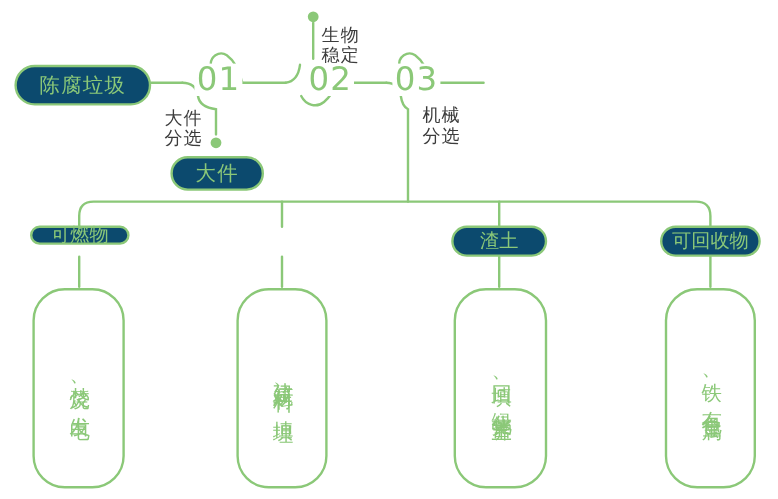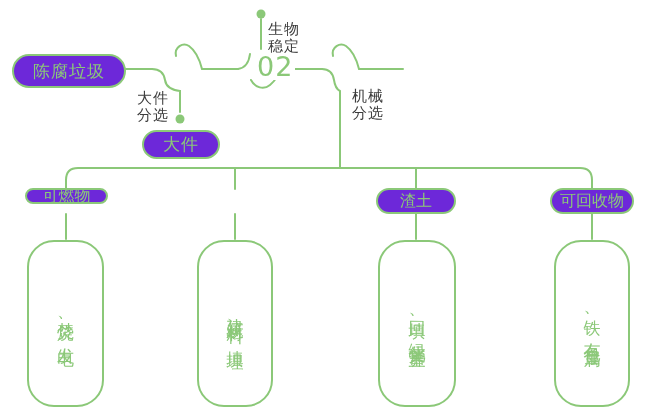--- a/index.html
+++ b/index.html
@@ -10,21 +10,21 @@
   .canvas{
     position:relative;width:648px;height:416px;background:#fff;
     font-family:"DejaVu Sans","Liberation Sans",sans-serif;
     overflow:hidden;
   }
   svg.connectors{position:absolute;left:0;top:0;width:648px;height:416px;}
   svg.connectors path{fill:none;stroke:var(--green);stroke-width:2;stroke-linecap:round;}
   .pill{
     position:absolute;border:2px solid var(--green);border-radius:18px;
     display:flex;align-items:center;justify-content:center;
-    color:var(--green);font-size:17px;letter-spacing:1px;background:#6d28d9;
+    color:var(--green);font-size:17px;letter-spacing:1px;background:#0c4a6e;
     box-sizing:border-box;white-space:nowrap;
   }
   .pill.small{font-size:16px;border-radius:14px;letter-spacing:0;}
   .stepnum{
     position:absolute;color:var(--green);font-size:27px;line-height:27px;
     font-weight:400;letter-spacing:1px;background:#fff;padding:0 2px;
   }
   .note{
     position:absolute;color:var(--dark);font-size:15px;line-height:17px;
     white-space:pre-line;letter-spacing:1px;
@@ -70,21 +70,23 @@
     <path d="M 66,214 L 66,239"></path>
     <path d="M 235,214 L 235,239"></path>
     <path d="M 416,214 L 416,239"></path>
     <path d="M 592,214 L 592,239"></path>
   </svg>
 
   <div class="pill" style="left:12px;top:54px;width:114px;height:34px;">
     <span>陈腐垃圾</span>
   </div>
 
+  <div class="stepnum" style="left:162px;top:53px;">01</div>
   <div class="stepnum" style="left:255px;top:53px;">02</div>
+  <div class="stepnum" style="left:327px;top:53px;">03</div>
 
   <div class="note" style="left:137px;top:90px;">大件
 分选</div>
   <div class="note" style="left:268px;top:11px;margin-top:10px;">生物
 稳定</div>
   <div class="note" style="left:352px;top:88px;">机械
 分选</div>
 
   <div class="pill" style="left:142px;top:130px;width:78px;height:29px;border-radius:15px;">
     <span>大件</span>

